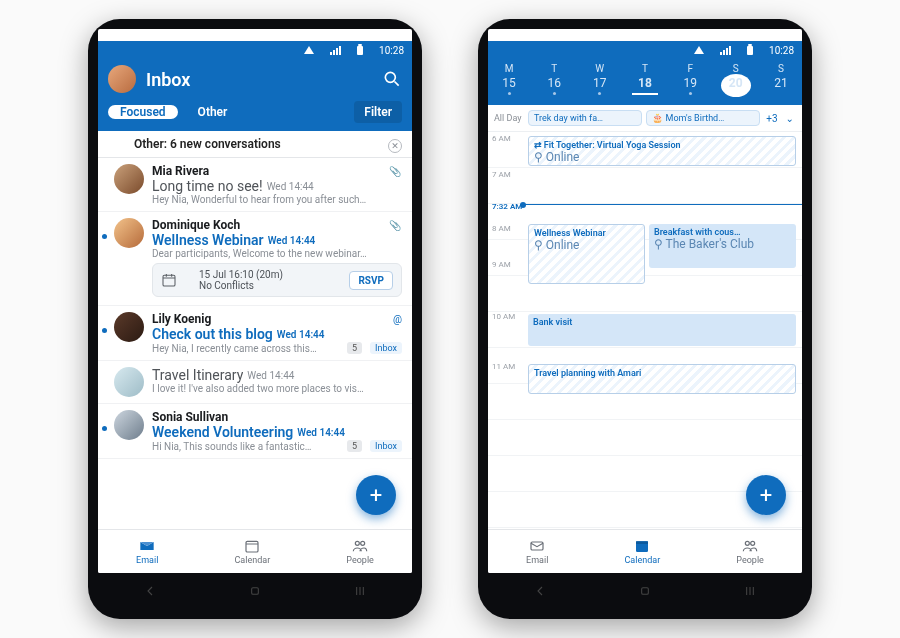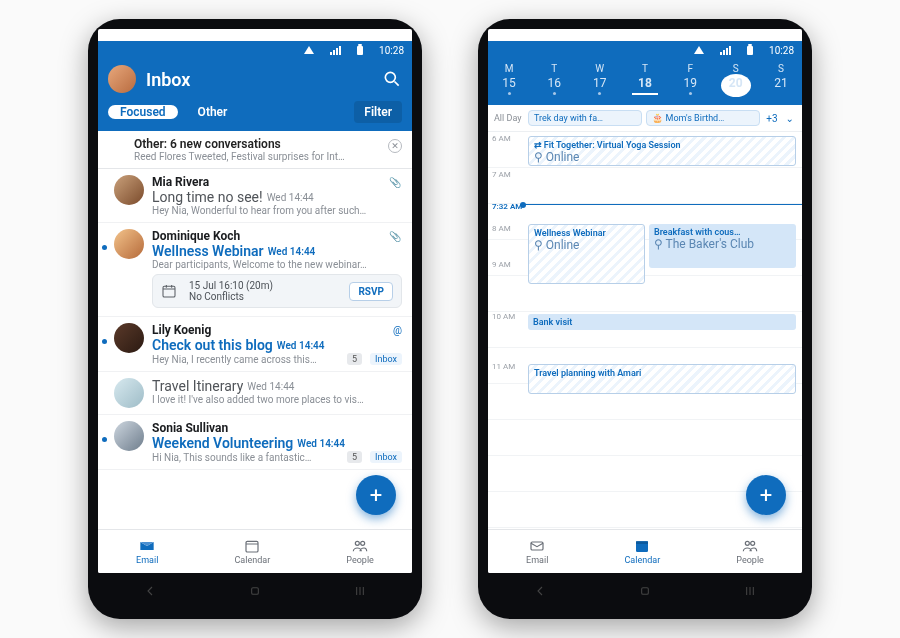--- a/index.html
+++ b/index.html
@@ -82,21 +82,21 @@
   .line1{ display:flex; align-items:center; gap:4px }
   .sender{ font-size:12px; font-weight:700; color:#1a1c1f; flex:1; white-space:nowrap; overflow:hidden; text-overflow:ellipsis }
   .clip{ color:#9ca1a8; font-size:10px }
   .subj{ font-size:14px; color:#505459; white-space:nowrap; overflow:hidden; text-overflow:ellipsis }
   .subj.link{ color:#0f6cbd; font-weight:600 }
   .time{ font-size:10px; color:#8a8f96; white-space:nowrap }
   .time.link{ color:#0f6cbd; font-weight:600 }
   .prev{ font-size:10px; color:#8a8f96; white-space:nowrap; overflow:hidden; text-overflow:ellipsis }
   .chip{ font-size:9px; background:#ecf4fc; color:#0f6cbd; padding:1px 5px; border-radius:3px; margin-left:4px }
   .chip.num{ background:#e7e9ec; color:#555 }
-  .meet-card{ margin:4px 0 2px 0; background:#f2f5f8; border:1px solid #e2e6ea; border-radius:6px; padding:5px 8px; display:flex; align-items:center; gap:12px; font-size:10px; color:#4c5157 }
+  .meet-card{ margin:4px 0 2px 0; background:#f2f5f8; border:1px solid #e2e6ea; border-radius:6px; padding:5px 8px; display:flex; align-items:center; gap:22px; font-size:10px; color:#4c5157 }
   .meet-ic{ width:16px;height:16px;stroke:#5b6066;fill:none;stroke-width:1.6 }
   .rsvp{ margin-left:auto; color:#0f6cbd; border:1px solid #b7cfe8; background:#fff; padding:3px 8px; border-radius:4px; font-weight:700; font-size:10px }
   
   .bottomnav{ height:44px; border-top:1px solid #e4e6e9; display:flex; align-items:center; justify-content:space-around; font-size:9px; background:#fff }
   .bn{ display:flex; flex-direction:column; align-items:center; gap:1px; color:#6b7078 }
   .bn.active{ color:#0f6cbd }
   .bni{ width:18px;height:16px }
   
   .fab{ position:absolute; right:16px; bottom:58px; width:40px;height:40px;border-radius:50%;background:#0f6cbd;color:#fff;display:flex;align-items:center;justify-content:center;font-size:22px;box-shadow:0 4px 10px rgba(15,108,189,.5) }
   .screen{position:relative}
@@ -155,21 +155,20 @@
         </svg>
     </div>
     <div class="tabs">
       <div class="pill active">Focused</div>
       <div class="pill inactive">Other</div>
       <div class="filter-btn">Filter</div>
     </div>
     <div class="content">
       <div class="other-row">
         <div class="ot">Other: 6 new conversations</div>
-        <div class="os">Reed Flores Tweeted, Festival surprises for Int…</div>
         <div class="close-x">✕</div>
       </div>
 
       <div class="msg">
         <div class="av av1"></div>
         <div class="mbody">
           <div class="line1">
             <span class="sender">Mia Rivera</span>
             <span class="clip">📎</span>
           </div>
@@ -353,21 +352,21 @@
         <div class="loc">⚲ Online</div>
       </div>
       <div class="event outline half" style="top:92px;height:60px">
         <div class="t">Wellness Webinar</div>
         <div class="loc">⚲ Online</div>
       </div>
       <div class="event solid halfR" style="top:92px;height:44px">
         <div class="t">Breakfast with cous…</div>
         <div class="loc">⚲ The Baker's Club</div>
       </div>
-      <div class="event solid" style="top:182px;height:16px">
+      <div class="event solid" style="top:182px;height:32px">
         <div class="t">Bank visit</div>
       </div>
       <div class="event outline" style="top:232px;height:30px">
         <div class="t">Travel planning with Amari</div>
       </div>
     </div>
 
     <div class="fab">+</div>
 
     <div class="bottomnav">

